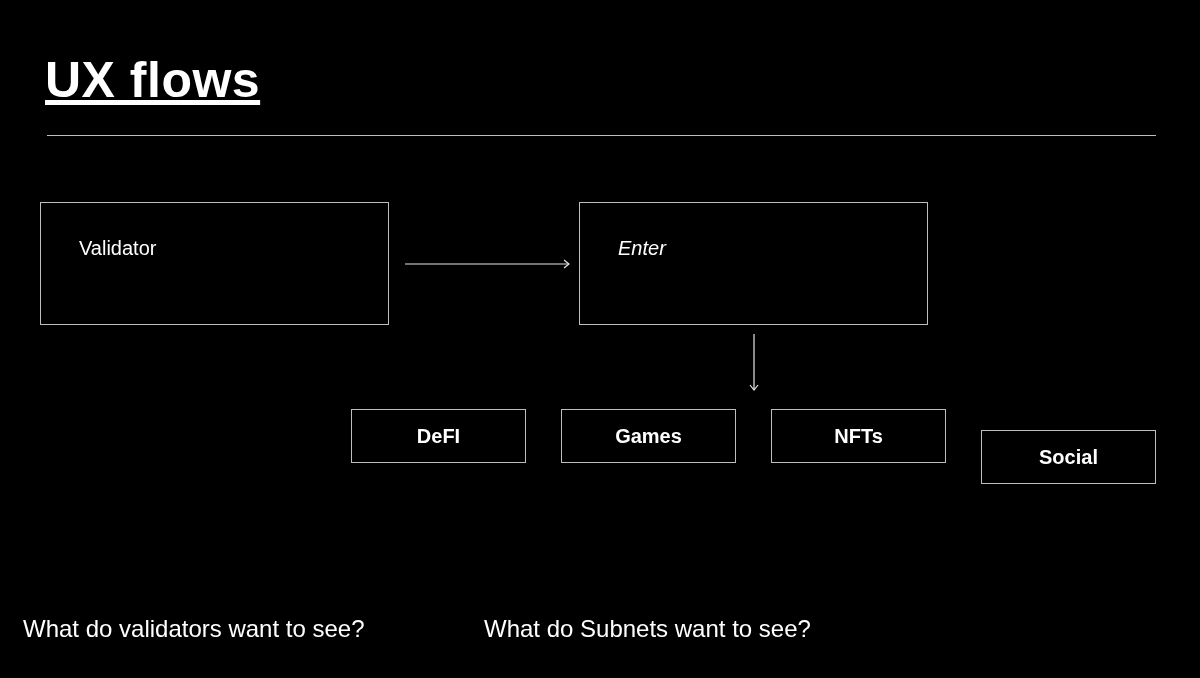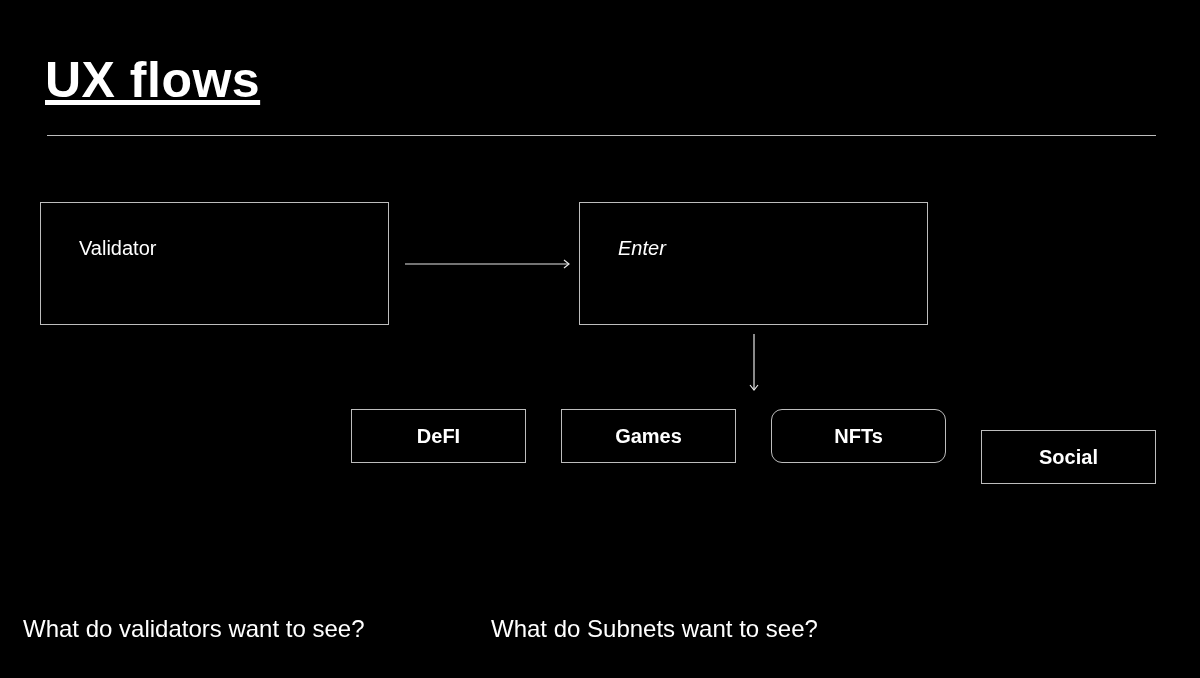--- a/index.html
+++ b/index.html
@@ -52,21 +52,21 @@
   <line x1="7" y1="1" x2="7" y2="57" stroke="#e6e6e6" stroke-width="1.2"></line>
   <polyline points="3,52 7,57 11,52" fill="none" stroke="#e6e6e6" stroke-width="1.2"></polyline>
 </svg>
 
 <div class="box small" style="left:351px; top:409px;">
   <span>DeFI</span>
 </div>
 <div class="box small" style="left:561px; top:409px;">
   <span>Games</span>
 </div>
-<div class="box small" style="left:771px; top:409px;border-radius:11px;">
+<div class="box small" style="left:771px; top:409px;">
   <span>NFTs</span>
 </div>
 <div class="box small" style="left:981px; top:430px;">
   <span>Social</span>
 </div>
 
 <div class="q" style="left:23px;">What do validators want to see?</div>
-<div class="q" style="left:484px;margin-left:7px;">What do Subnets want to see?</div>
+<div class="q" style="left:484px;">What do Subnets want to see?</div>
 
 </body></html>

